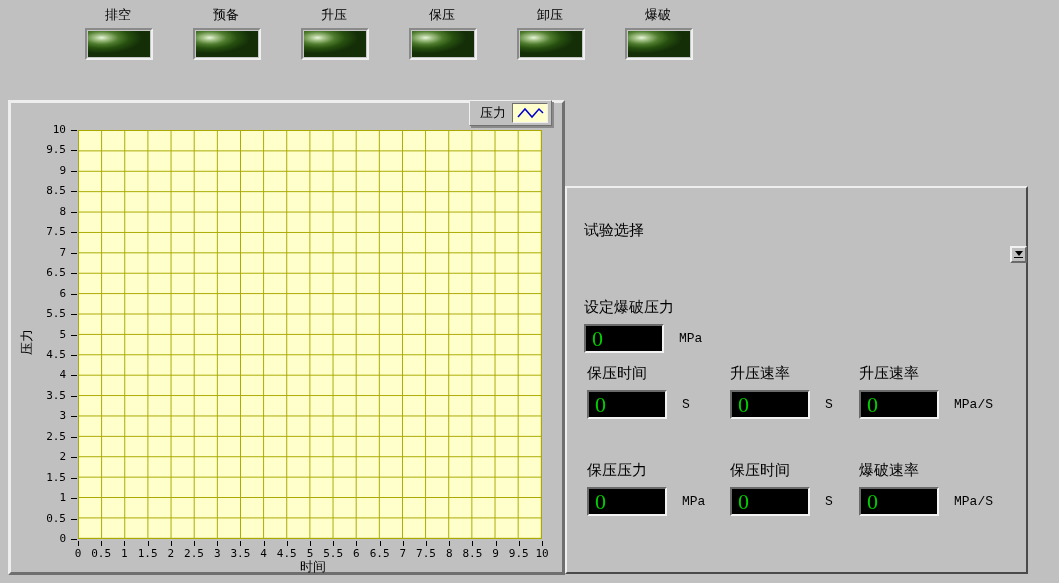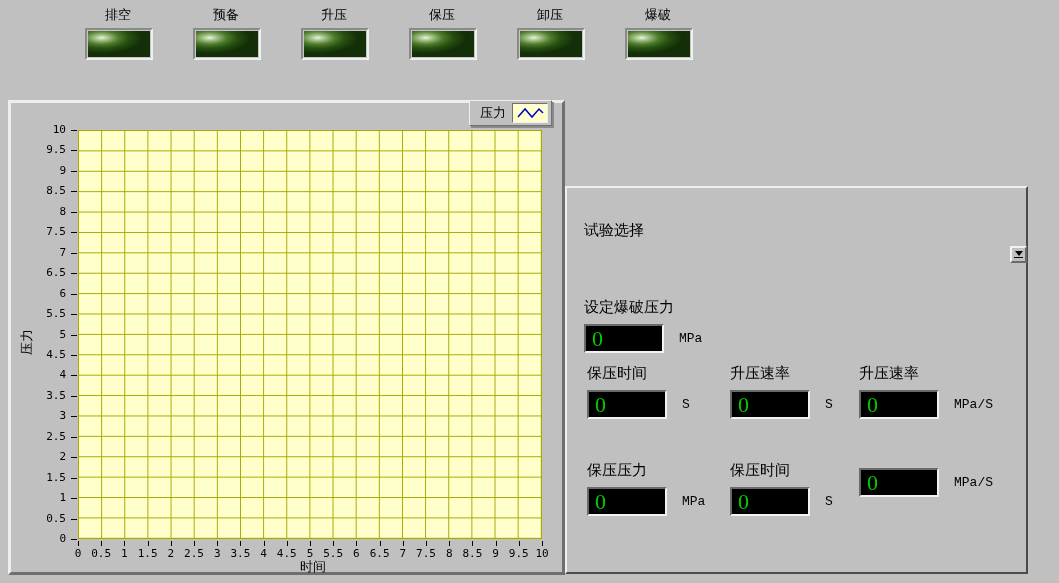--- a/index.html
+++ b/index.html
@@ -300,18 +300,19 @@
 
   <div class="field-group" style="left:163px;top:273px;">
     <div class="ctl-label">保压时间</div>
     <div class="field-row">
       <div class="black-display num-field">0</div>
       <span class="unit">S</span>
     </div>
   </div>
 
   <div class="field-group" style="left:292px;top:273px;">
+    <div class="ctl-label">爆破速率</div>
     <div class="field-row">
       <div class="black-display num-field">0</div>
       <span class="unit">MPa/S</span>
     </div>
   </div>
 </div>
 
 </body></html>

